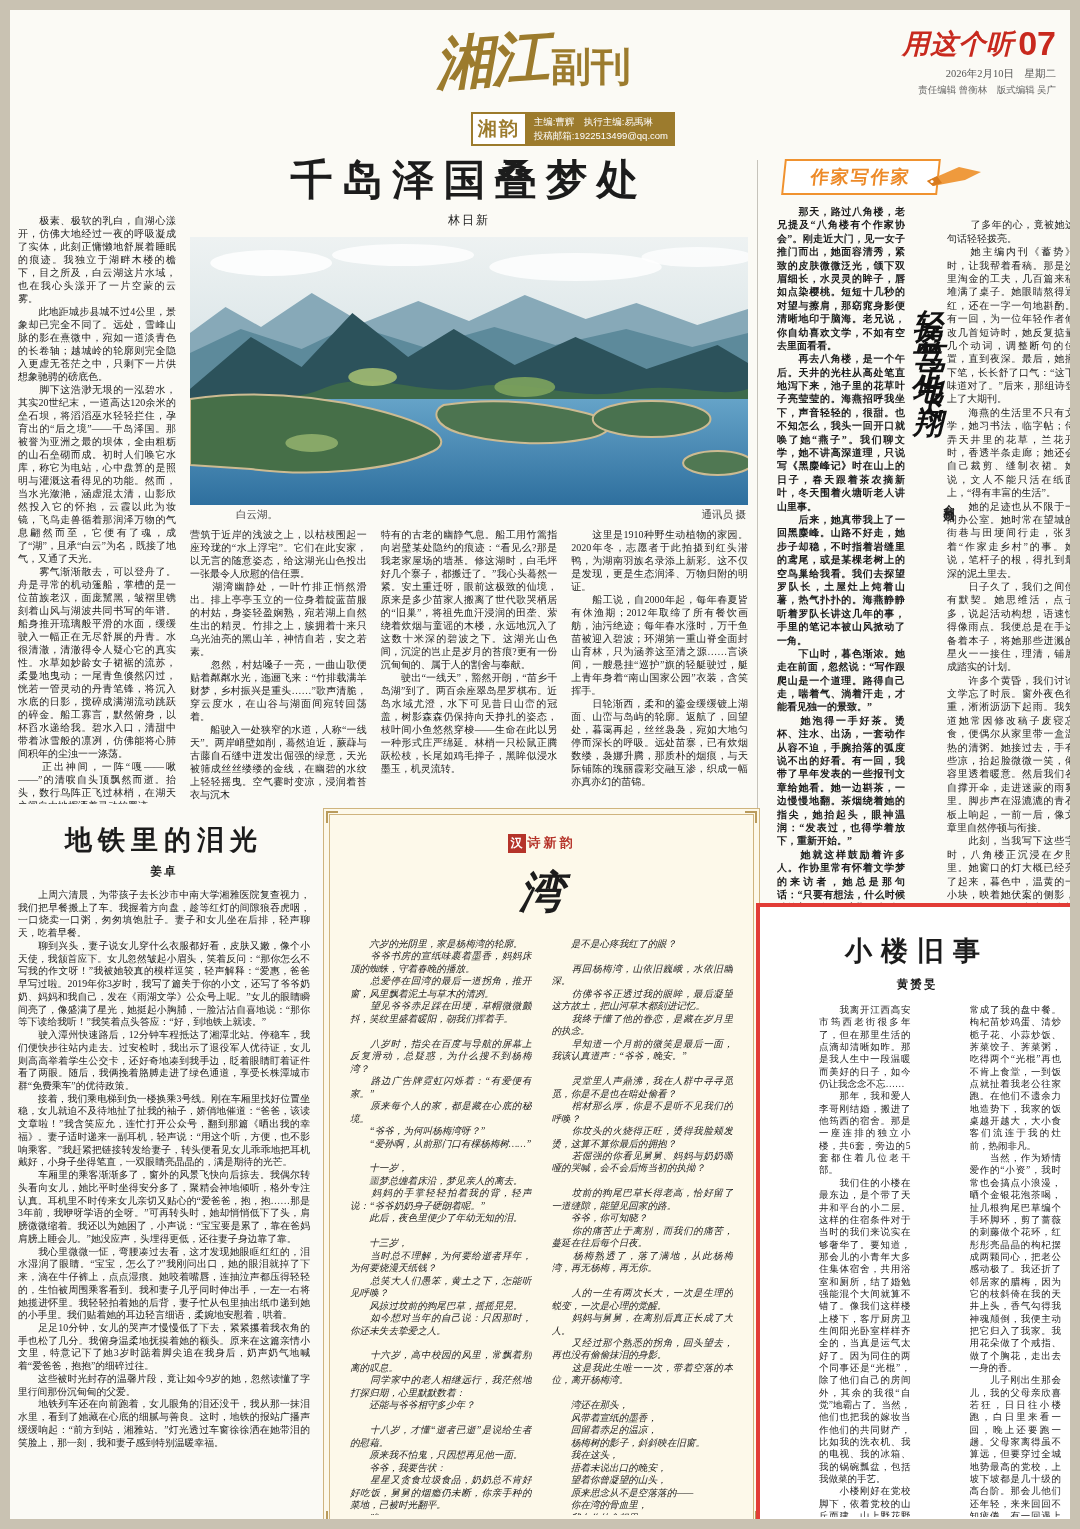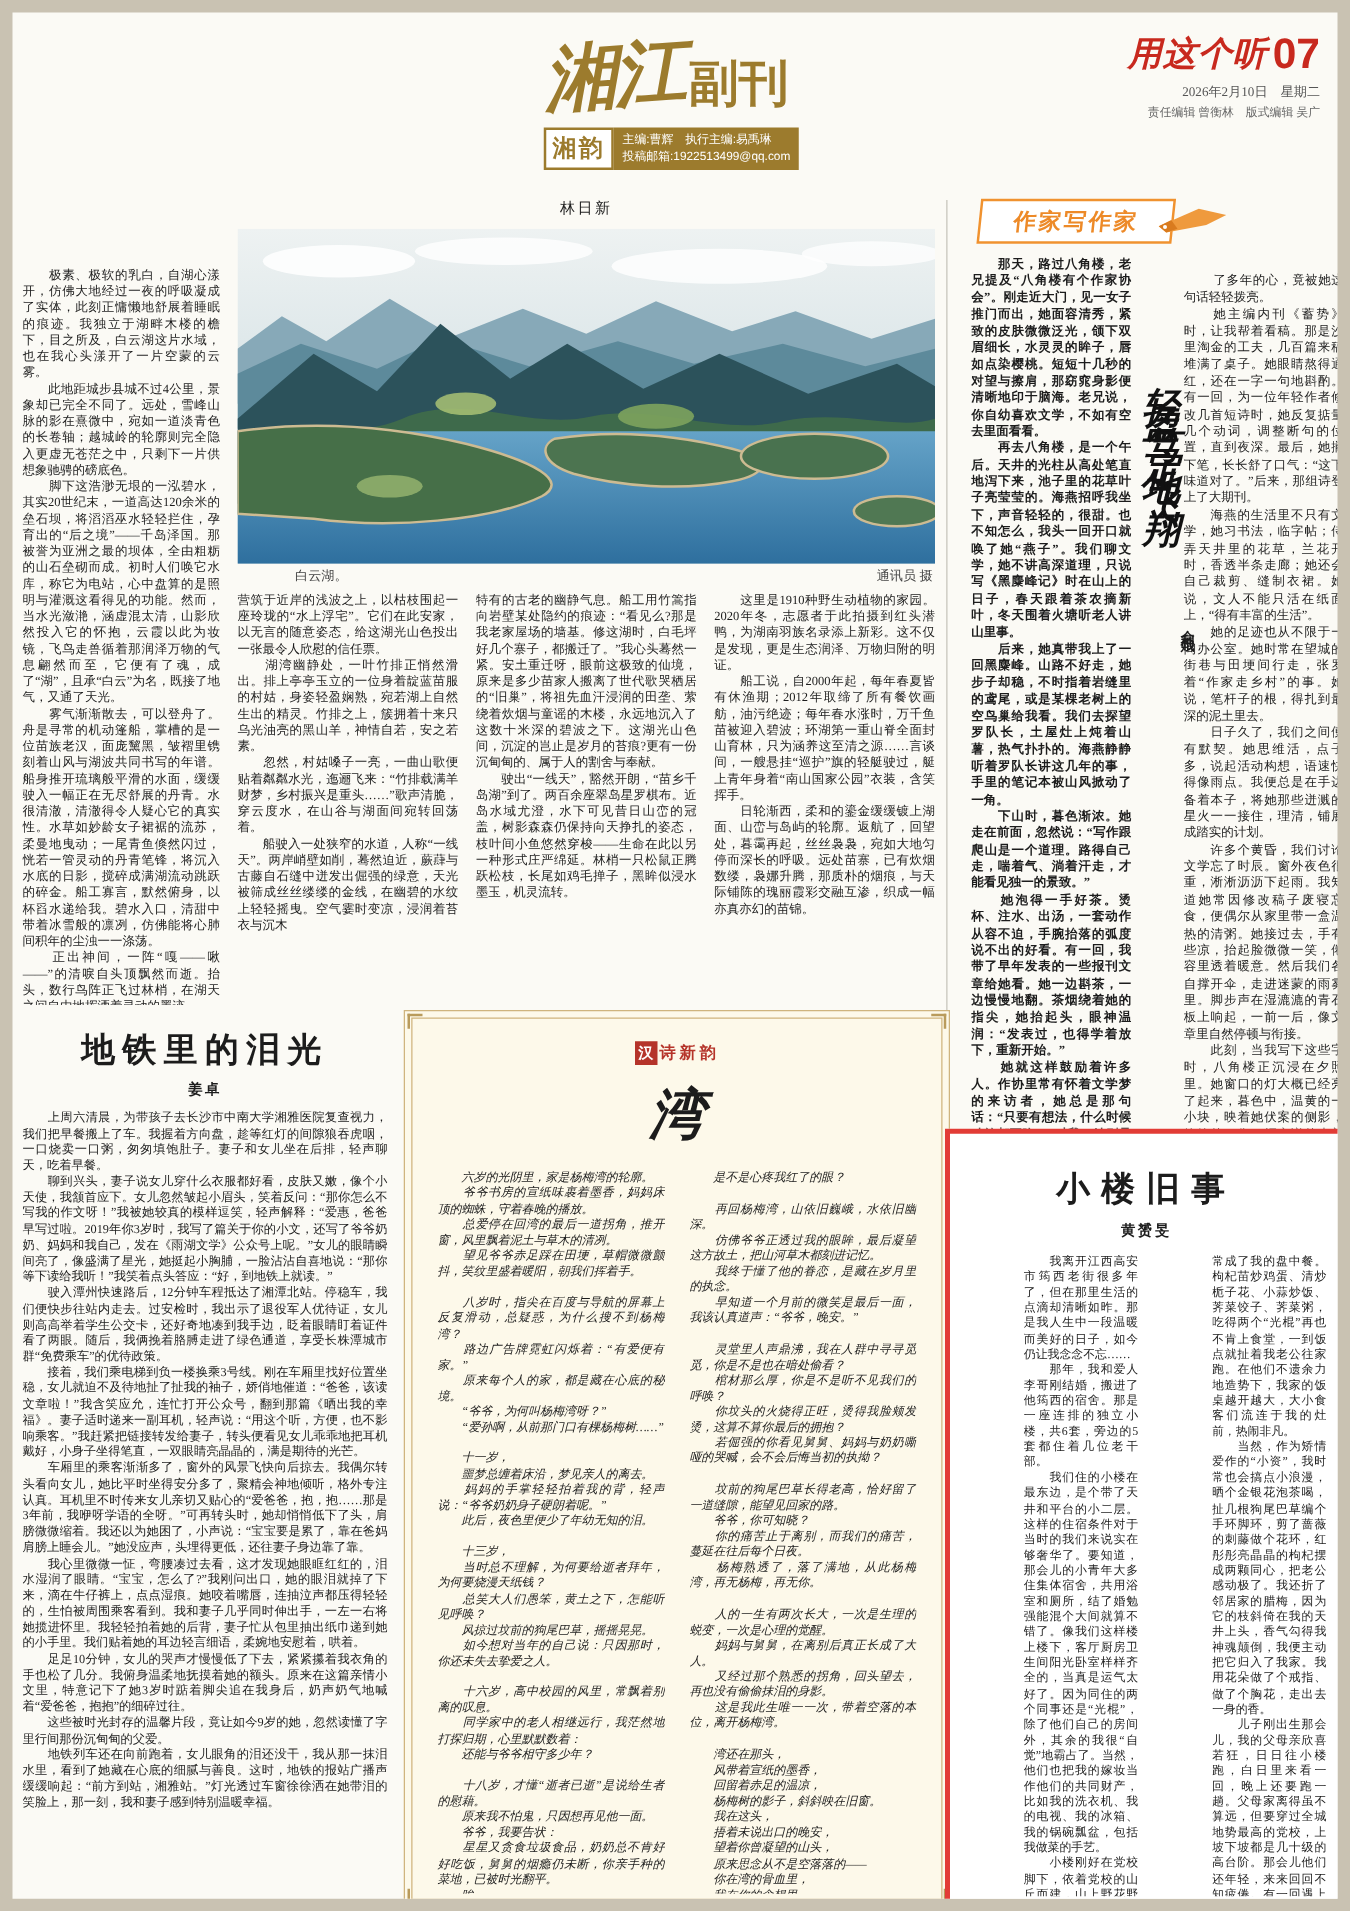--- a/index.html
+++ b/index.html
@@ -4,21 +4,21 @@
 <style>
   html,body{margin:0;padding:0;}
   body{width:1080px;height:1529px;background:#c9c2b2;font-family:"Liberation Serif","DejaVu Serif",serif;}
   .page{position:absolute;left:10px;top:10px;width:1060px;height:1509px;background:#fbfaf5;overflow:hidden;color:#1c1c1c;}
 
   
   .masthead{position:absolute;left:425px;top:12px;width:240px;}
   .mh-title{white-space:nowrap;color:#9c7b2d;}
   .mh-xj{font-size:58px;font-weight:900;font-style:italic;letter-spacing:-2px;display:inline-block;transform:rotate(-4deg);}
   .mh-fk{font-size:40px;font-weight:900;font-family:"Liberation Sans","DejaVu Sans",sans-serif;display:inline-block;margin-left:4px;}
-  .mh-row{display:flex;align-items:stretch;margin-top:2px;}
+  .mh-row{display:flex;align-items:stretch;margin-top:12px;justify-content:flex-end;}
   .mh-tag{border:2px solid #9c7b2d;color:#9c7b2d;font-weight:900;font-size:19px;letter-spacing:2px;padding:2px 5px;display:flex;align-items:center;background:#fff;}
   .mh-bar{background:#9c7b2d;color:#fff;font-size:9.5px;line-height:1.45;padding:3px 7px;font-family:"Liberation Sans","DejaVu Sans",sans-serif;white-space:nowrap;}
 
   
   .paperinfo{position:absolute;right:14px;top:14px;width:230px;text-align:right;}
   .pi-name{color:#c8291e;font-weight:900;font-size:27px;font-style:italic;letter-spacing:1px;}
   .pi-no{color:#c8291e;font-weight:900;font-size:34px;font-style:normal;font-family:"Liberation Sans","DejaVu Sans",sans-serif;vertical-align:-2px;margin-left:4px;}
   .pi-date{color:#555;font-size:10.5px;margin-top:4px;}
   .pi-staff{color:#666;font-size:9.5px;margin-top:3px;}
 
@@ -103,20 +103,21 @@
   </div>
 
   <div class="main-art">
     <div class="m-col1">　　极素、极软的乳白，自湖心漾开，仿佛大地经过一夜的呼吸凝成了实体，此刻正慵懒地舒展着睡眠的痕迹。我独立于湖畔木楼的檐下，目之所及，白云湖这片水域，也在我心头漾开了一片空蒙的云雾。
 　　此地距城步县城不过4公里，景象却已完全不同了。远处，雪峰山脉的影在熹微中，宛如一道淡青色的长卷轴；越城岭的轮廓则完全隐入更虚无苍茫之中，只剩下一片供想象驰骋的磅底色。
 　　脚下这浩渺无垠的一泓碧水，其实20世纪末，一道高达120余米的垒石坝，将滔滔巫水轻轻拦住，孕育出的“后之境”——千岛泽国。那被誉为亚洲之最的坝体，全由粗粝的山石垒砌而成。初时人们唤它水库，称它为电站，心中盘算的是照明与灌溉这看得见的功能。然而，当水光潋滟，涵虚混太清，山影欣然投入它的怀抱，云霞以此为妆镜，飞鸟走兽循着那润泽万物的气息翩然而至，它便有了魂，成了“湖”，且承“白云”为名，既接了地气，又通了天光。
 　　雾气渐渐散去，可以登舟了。舟是寻常的机动篷船，掌槽的是一位苗族老汉，面庞黧黑，皱褶里镌刻着山风与湖波共同书写的年谱。船身推开琉璃般平滑的水面，缓缓驶入一幅正在无尽舒展的丹青。水很清澈，清澈得令人疑心它的真实性。水草如妙龄女子裙裾的流苏，柔曼地曳动；一尾青鱼倏然闪过，恍若一管灵动的丹青笔锋，将沉入水底的日影，搅碎成满湖流动跳跃的碎金。船工寡言，默然俯身，以杯舀水递给我。碧水入口，清甜中带着冰雪般的凛冽，仿佛能将心肺间积年的尘浊一一涤荡。
 　　正出神间，一阵“嘎——啾——”的清唳自头顶飘然而逝。抬头，数行鸟阵正飞过林梢，在湖天之间自由地挥洒着灵动的墨迹。
 　　我出生在山村，童年时常穿梭于山林，在树的枝杈间见过无数奇异的鸟巢，然眼前景象尤为奇特；数只野鸭，竟将巢</div>
     <div class="m-right">
+      <div class="m-h1">千岛泽国叠梦处</div>
       <div class="m-byline">林日新</div>
       <svg class="m-photo" viewBox="0 0 550 268" preserveAspectRatio="none">
         <defs>
           <linearGradient id="sky" x1="0" y1="0" x2="0" y2="1">
             <stop offset="0" stop-color="#eef2f2"></stop>
               <stop offset="1" stop-color="#c2d6dc"></stop>
           </linearGradient>
           <linearGradient id="water" x1="0" y1="0" x2="0" y2="1">
             <stop offset="0" stop-color="#65a3c8"></stop>
               <stop offset="1" stop-color="#2e6f9e"></stop>

